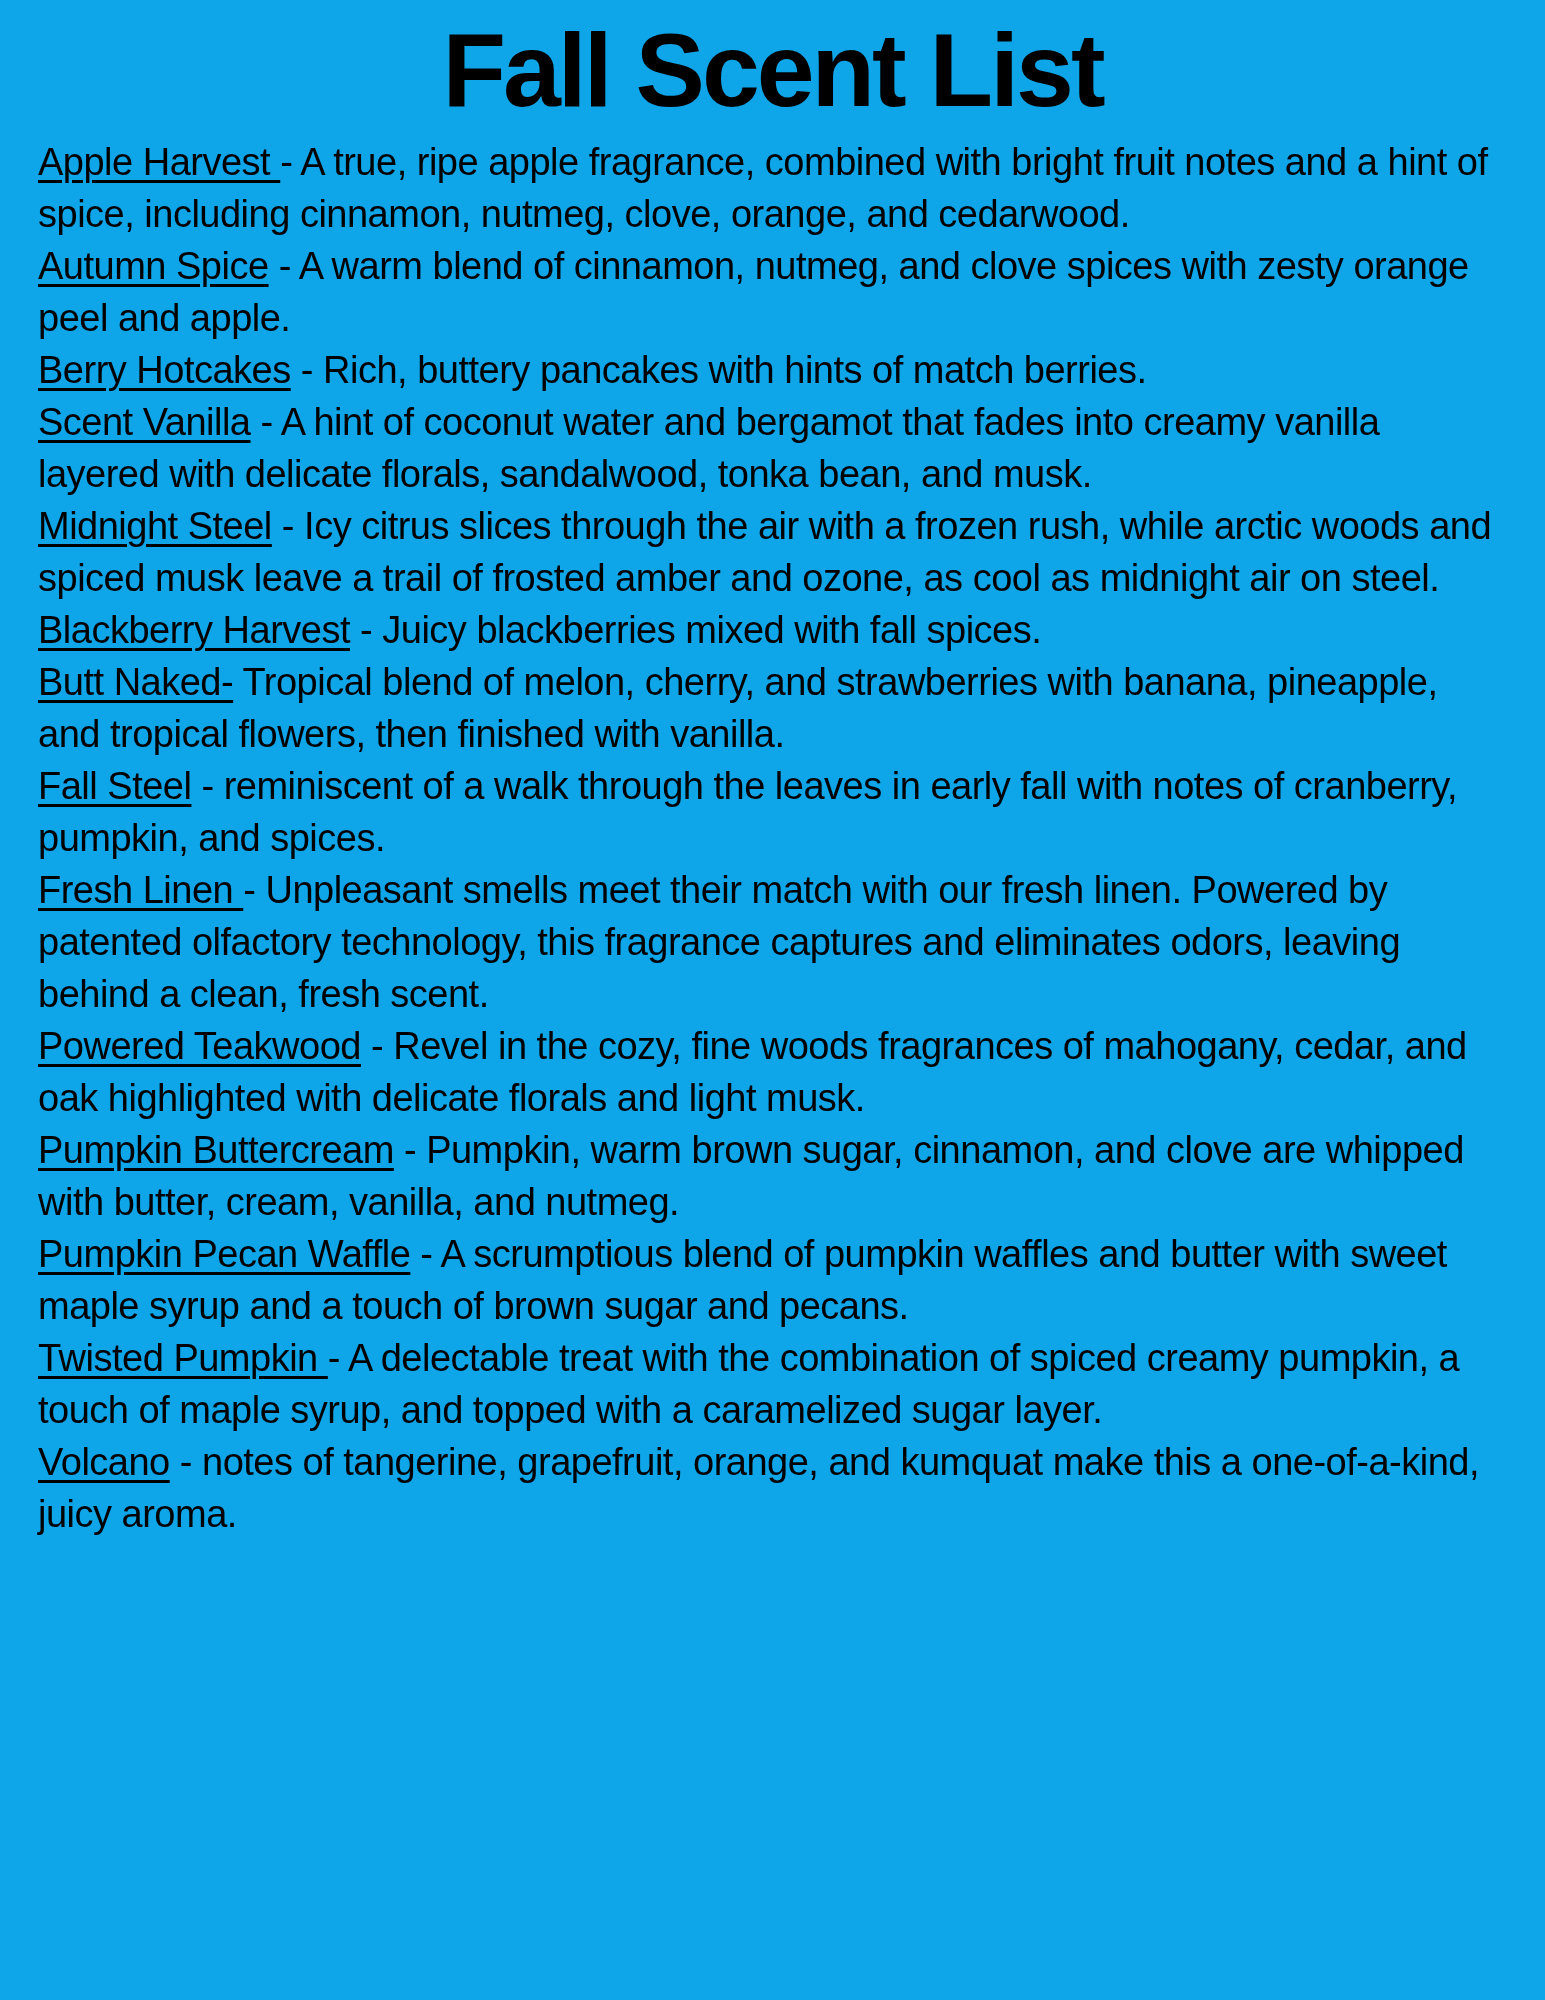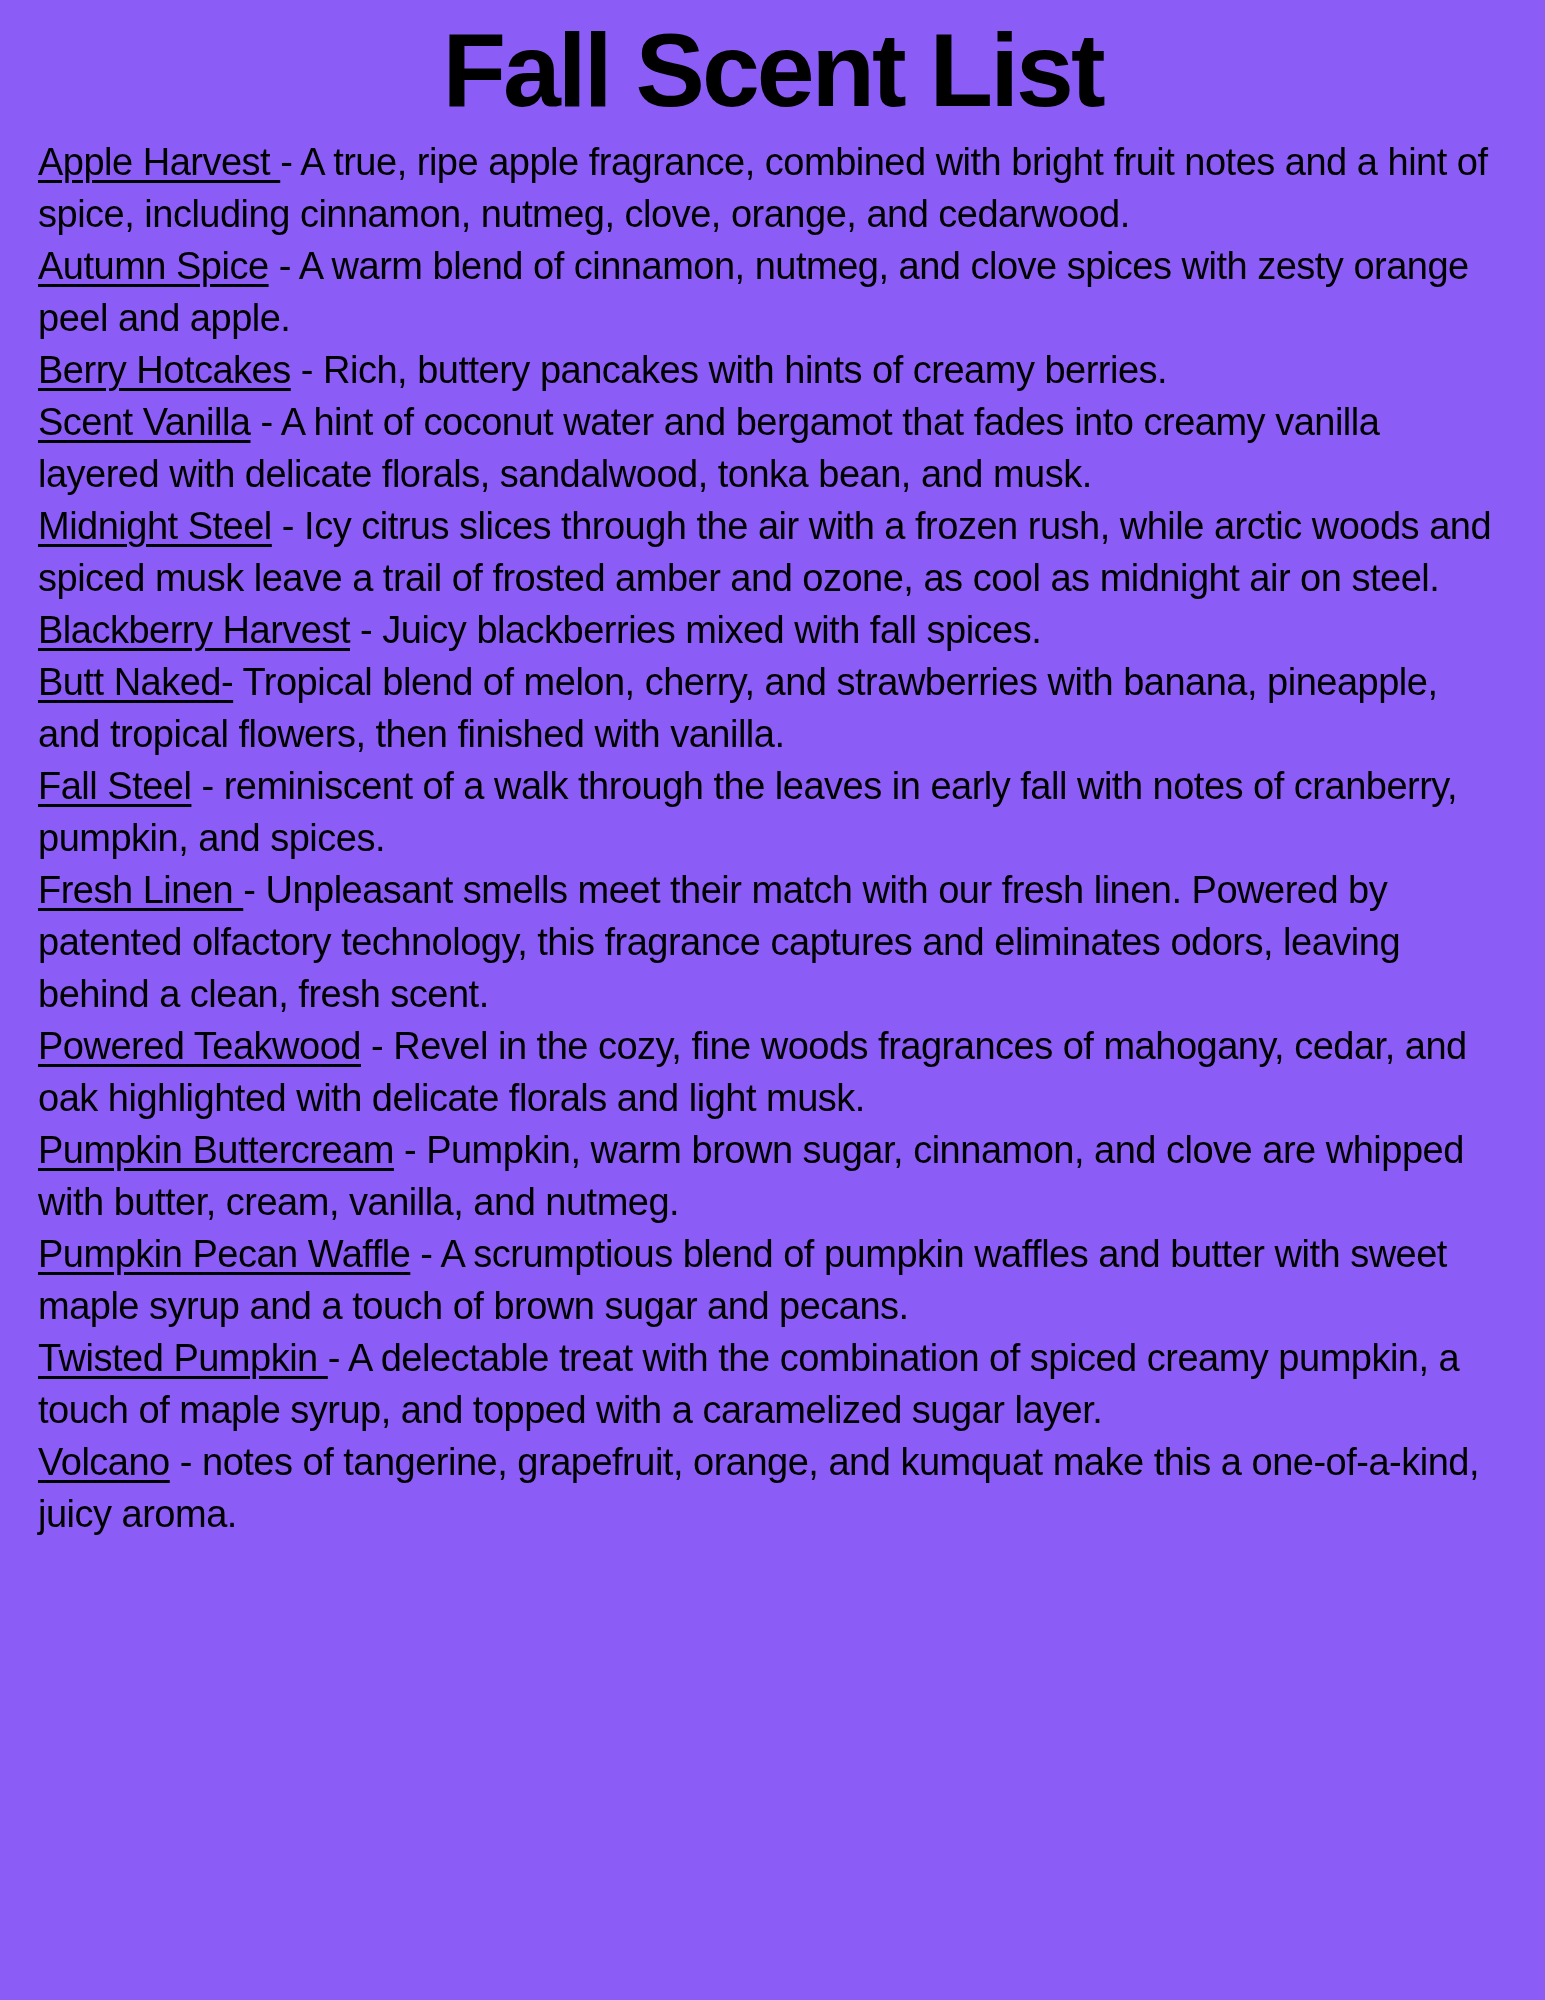--- a/index.html
+++ b/index.html
@@ -5,21 +5,21 @@
   html, body {
     margin: 0;
     padding: 0;
     background: #ffffff;
   }
   .page {
     position: relative;
     width: 1545px;
     height: 2000px;
     margin: 0 auto;
-    background: #8b5cf6;
+    background: #0ea5e9;
     color: #000000;
     font-family: "Liberation Sans", sans-serif;
     overflow: hidden;
     box-sizing: border-box;
   }
   .page-title {
     margin: 18px 0 6px 0;
     text-align: center;
     font-size: 104px;
     line-height: 1.0;
@@ -50,21 +50,21 @@
 <body>
 
 <div class="page">
   <h1 class="page-title">Fall Scent List</h1>
 
   <div class="scent-list">
   <p class="scent-entry"><span class="scent-name">Apple Harvest </span><span class="scent-description">- A true, ripe apple fragrance, combined with bright fruit notes and a hint of spice, including cinnamon, nutmeg, clove, orange, and cedarwood.</span></p>
 
   <p class="scent-entry"><span class="scent-name">Autumn Spice</span><span class="scent-description"> - A warm blend of cinnamon, nutmeg, and clove spices with zesty orange peel and apple.</span></p>
 
-  <p class="scent-entry"><span class="scent-name">Berry Hotcakes</span><span class="scent-description"> - Rich, buttery pancakes with hints of creamy berries.</span></p>
+  <p class="scent-entry"><span class="scent-name">Berry Hotcakes</span><span class="scent-description"> - Rich, buttery pancakes with hints of match berries.</span></p>
 
   <p class="scent-entry"><span class="scent-name">Scent Vanilla</span><span class="scent-description"> - A hint of coconut water and bergamot that fades into creamy vanilla layered with delicate florals, sandalwood, tonka bean, and musk.</span></p>
 
   <p class="scent-entry"><span class="scent-name">Midnight Steel</span><span class="scent-description"> - Icy citrus slices through the air with a frozen rush, while arctic woods and spiced musk leave a trail of frosted amber and ozone, as cool as midnight air on steel.</span></p>
 
   <p class="scent-entry"><span class="scent-name">Blackberry Harvest</span><span class="scent-description"> - Juicy blackberries mixed with fall spices.</span></p>
 
   <p class="scent-entry"><span class="scent-name">Butt Naked-</span><span class="scent-description"> Tropical blend of melon, cherry, and strawberries with banana, pineapple, and tropical flowers, then finished with vanilla.</span></p>
 
   <p class="scent-entry"><span class="scent-name">Fall Steel</span><span class="scent-description"> - reminiscent of a walk through the leaves in early fall with notes of cranberry, pumpkin, and spices.</span></p>

